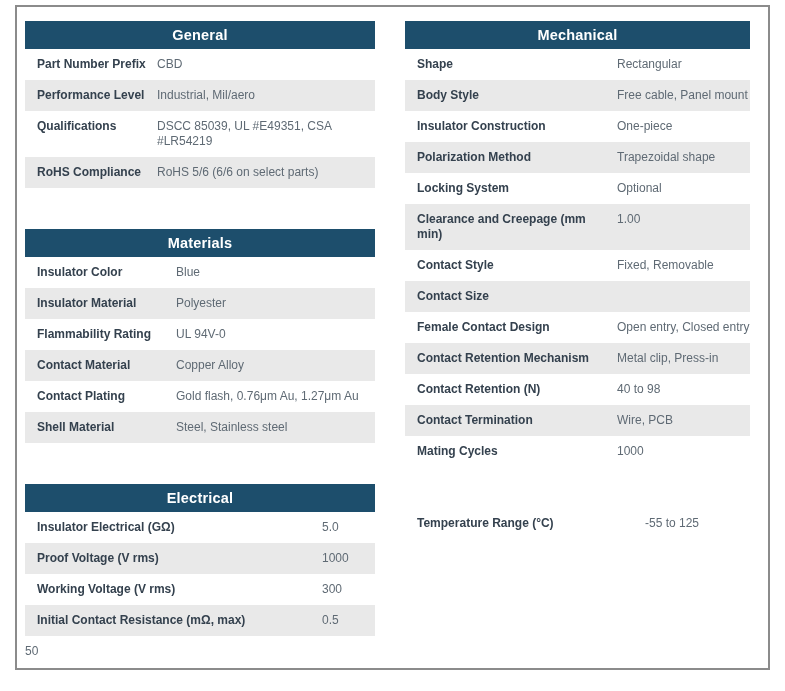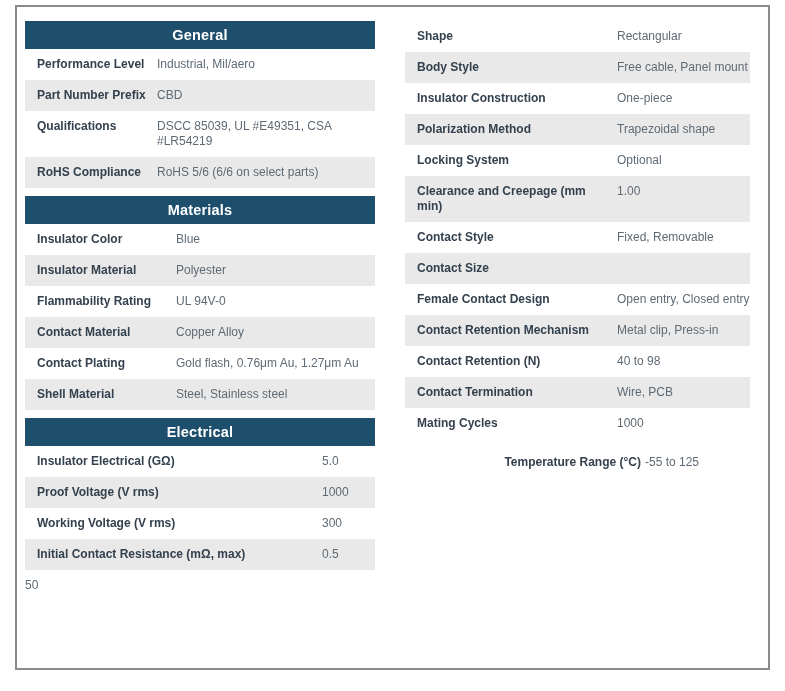--- a/index.html
+++ b/index.html
@@ -14,21 +14,21 @@
     left: 15px; top: 5px;
     width: 755px; height: 665px;
     border: 2px solid #8b8b8b;
     background: #ffffff;
     padding: 14px 8px;
   }
   .cols { display: flex; gap: 30px; }
   .col-left  { width: 350px; flex: 0 0 350px; }
   .col-right { width: 345px; flex: 0 0 345px; }
 
-  .spec-table { margin-bottom: 8px; }
+  .spec-table { margin-bottom: 41px; }
   .spec-header {
     background: #1d4e6c;
     color: #ffffff;
     font-weight: bold;
     font-size: 14.5px;
     letter-spacing: 0.2px;
     text-align: center;
     height: 28px;
     line-height: 28px;
   }
@@ -50,42 +50,42 @@
     color: #5f6a74;
     padding: 8px 8px 8px 0;
     white-space: nowrap;
   }
   .sec-general .row-value { white-space: normal; }
 
   .sec-general       .row-label { width: 132px; }
   .sec-materials     .row-label { width: 151px; }
   .sec-electrical    .row-label { width: 297px; }
   .sec-mechanical    .row-label { width: 212px; }
-  .sec-environmental .row-label { width: 240px; text-align: right; }
+  .sec-environmental .row-label { width: 240px; }
 </style>
 </head>
 <body>
 
 <div class="frame">
   <div class="cols">
 
     <div class="col-left">
 
       <div class="spec-table sec-general">
         <div class="spec-header">General</div>
         <div class="rows">
           <div class="spec-row">
+            <span class="row-label">Part Number Prefix</span>
+            <span class="row-value">CBD</span>
+          </div>
+          <div class="spec-row">
             <span class="row-label">Performance Level</span>
             <span class="row-value">Industrial, Mil/aero</span>
           </div>
           <div class="spec-row">
-            <span class="row-label">Part Number Prefix</span>
-            <span class="row-value">CBD</span>
-          </div>
-          <div class="spec-row">
             <span class="row-label">Qualifications</span>
             <span class="row-value">DSCC 85039, UL #E49351, CSA #LR54219</span>
           </div>
           <div class="spec-row">
             <span class="row-label">RoHS Compliance</span>
             <span class="row-value">RoHS 5/6 (6/6 on select parts)</span>
           </div>
         </div>
       </div>
 
@@ -142,20 +142,21 @@
             <span class="row-value">50</span>
           </div>
         </div>
       </div>
 
     </div>
 
     <div class="col-right">
 
       <div class="spec-table sec-mechanical">
+        <div class="spec-header">Mechanical</div>
         <div class="rows">
           <div class="spec-row">
             <span class="row-label">Shape</span>
             <span class="row-value">Rectangular</span>
           </div>
           <div class="spec-row">
             <span class="row-label">Body Style</span>
             <span class="row-value">Free cable, Panel mount</span>
           </div>
           <div class="spec-row">

